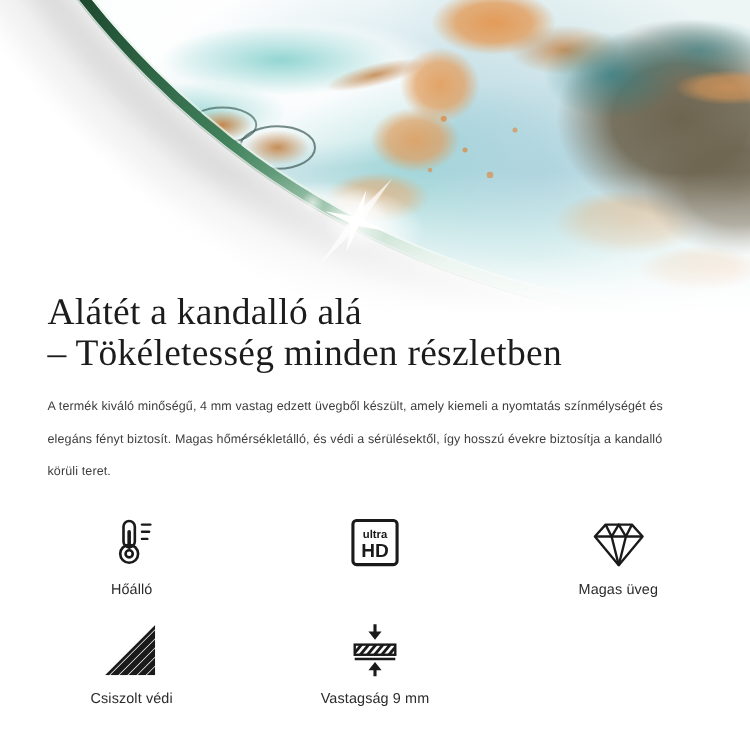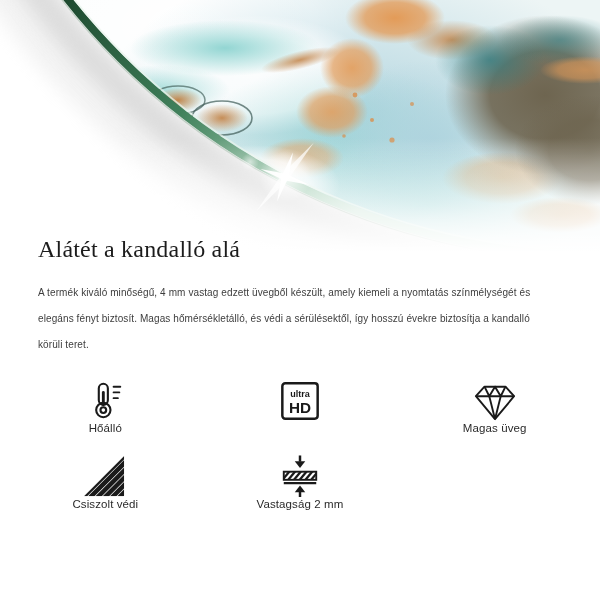--- a/index.html
+++ b/index.html
@@ -4,35 +4,35 @@
 <style>
   html,body{margin:0;padding:0;}
   body{
     width:600px;height:600px;overflow:hidden;background:#ffffff;
     font-family:"Liberation Sans",sans-serif;position:relative;
   }
   .hero{position:absolute;top:0;left:0;width:600px;height:300px;}
   .content{position:relative;z-index:2;padding-top:233px;}
   .page-title{
     font-family:"Liberation Serif",serif;font-weight:400;color:#1c1c1c;
-    font-size:24px;line-height:33px;margin:0 0 0 38px;letter-spacing:0.2px;
+    font-size:30px;line-height:33px;margin:0 0 0 38px;letter-spacing:0.2px;
   }
   .page-title span{display:block;}
   .description{
     margin:14px 40px 0 38px;max-width:512px;
     font-size:10px;line-height:26px;color:#3d3d3d;letter-spacing:0.1px;
   }
   .features{
     margin-top:22px;padding:0 8px;
     display:grid;grid-template-columns:1fr 1fr 1fr;row-gap:22px;
     justify-items:center;
   }
   .feature{display:flex;flex-direction:column;align-items:center;}
   .feature .icon-box{height:42px;display:flex;align-items:flex-end;justify-content:center;}
-  .feature .label{font-size:11.5px;color:#2a2a2a;letter-spacing:0.1px;}
+  .feature .label{margin-top:11px;font-size:11.5px;color:#2a2a2a;letter-spacing:0.1px;}
   svg{display:block;}
 </style>
 </head>
 <body>
 
 <div class="hero">
   <svg width="600" height="300" viewBox="0 0 600 300">
     <defs>
       <radialGradient id="gW">
           <stop offset="0" stop-color="#ffffff"></stop>
@@ -148,20 +148,21 @@
     </g>
 
     <rect x="0" y="130" width="600" height="170" fill="url(#fade)"></rect>
   </svg>
 </div>
 
 <div class="content">
 
   <h1 class="page-title">
     <span>Alátét a kandalló alá</span>
+    <span>– Tökéletesség minden részletben</span>
   </h1>
 
   <p class="description">A termék kiváló minőségű, 4 mm vastag edzett üvegből készült, amely kiemeli a nyomtatás színmélységét és elegáns fényt biztosít. Magas hőmérsékletálló, és védi a sérülésektől, így hosszú évekre biztosítja a kandalló körüli teret.</p>
 
   <div class="features">
 
     <div class="feature">
       <div class="icon-box">
         <svg width="42" height="42" viewBox="0 0 44 44">
           <g fill="none" stroke="#1a1a1a" stroke-width="2.2" stroke-linecap="round">
@@ -245,17 +246,17 @@
             <line x1="26" y1="29" x2="36" y2="17"></line>
             <line x1="32" y1="29" x2="42" y2="17"></line>
           </g>
           <rect x="5" y="18.5" width="34" height="8.5" fill="none" stroke="#1a1a1a" stroke-width="2"></rect>
           <line x1="5" y1="30.5" x2="39" y2="30.5" stroke="#1a1a1a" stroke-width="2.2"></line>
 
           <polygon points="16.5,40 27.5,40 22,33" fill="#1a1a1a"></polygon>
           <line x1="22" y1="39.5" x2="22" y2="45" stroke="#1a1a1a" stroke-width="2.6"></line>
         </svg>
       </div>
-      <div class="label">Vastagság 2 mm</div>
+      <div class="label">Vastagság 9 mm</div>
     </div>
 
   </div>
 </div>
 
 </body></html>

